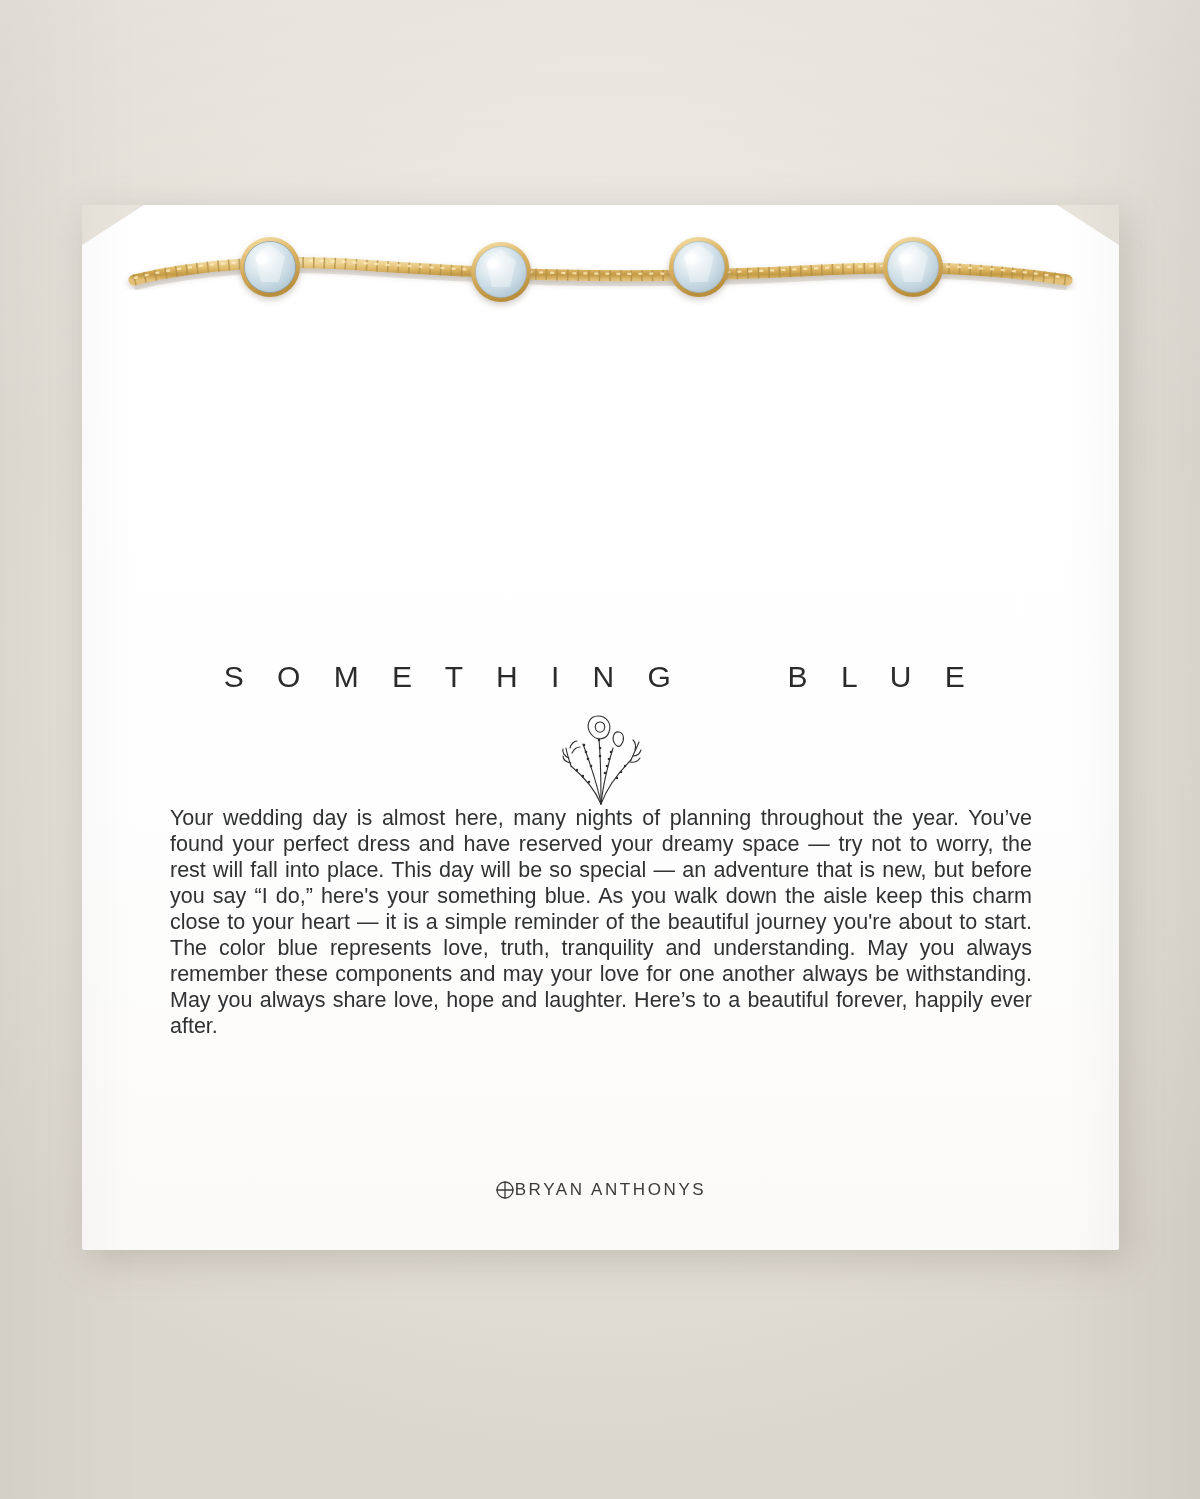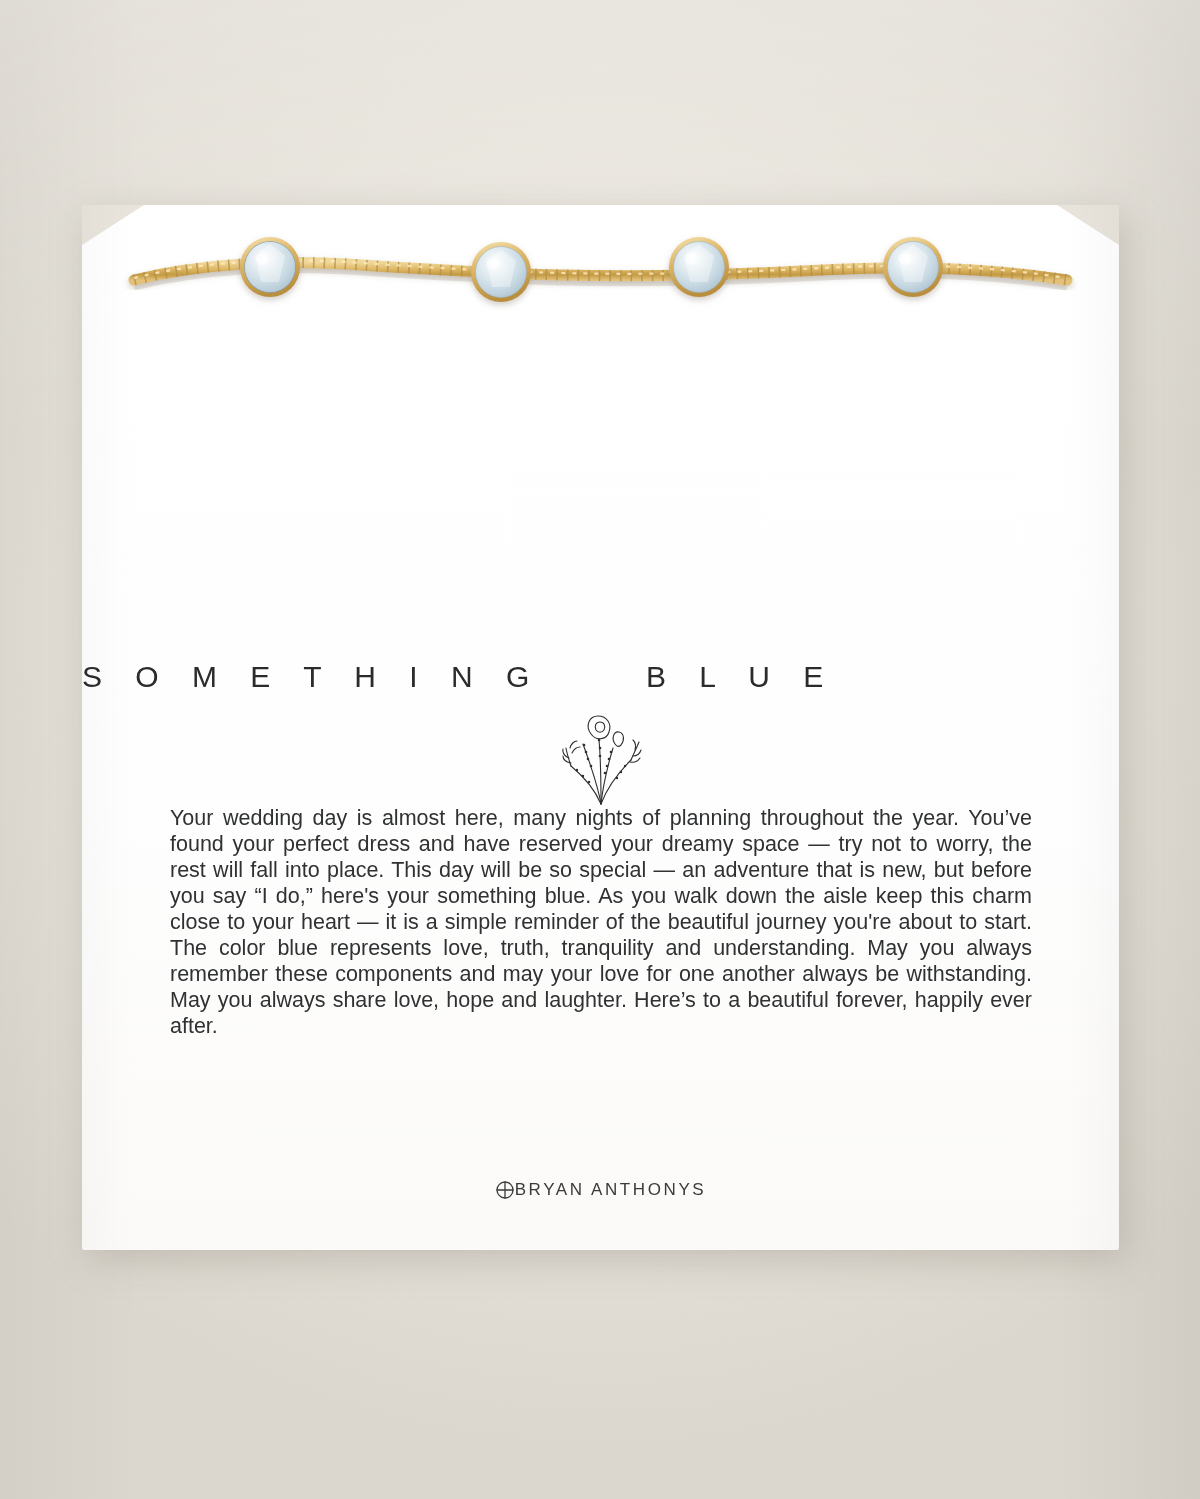--- a/index.html
+++ b/index.html
@@ -78,20 +78,21 @@
     width: 1037px;
     height: 120px;
   }
 
   
   .title {
     position: absolute;
     top: 455px;
     left: 0;
     width: 100%;
+    text-align: center;
     font-size: 30px;
     letter-spacing: 12.5px;
     color: #2b2b2b;
     font-weight: 300;
     font-family: "Liberation Sans", sans-serif;
     white-space: pre;
   }
 
   .flower {
     position: absolute;

